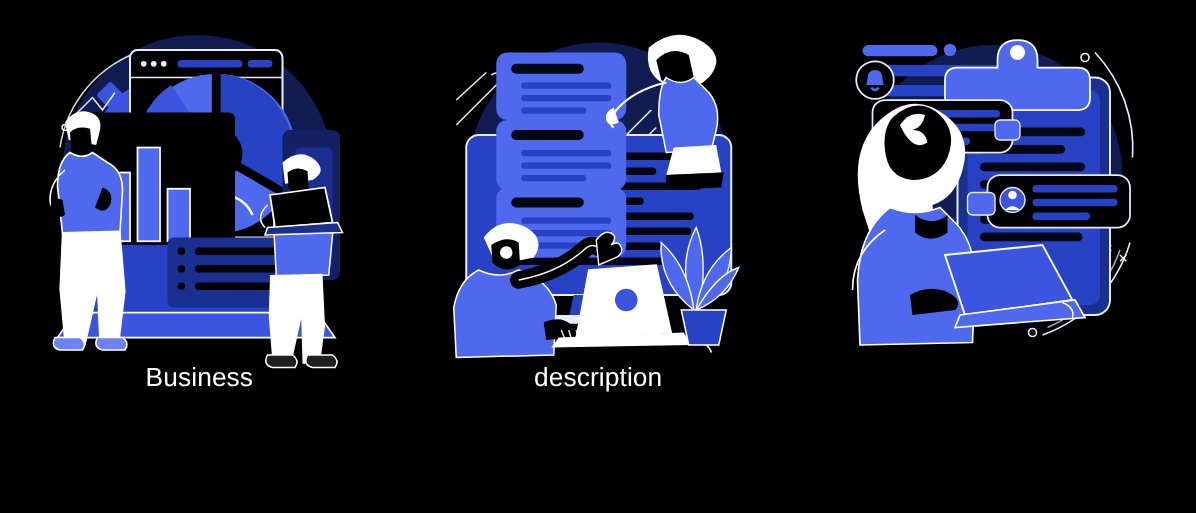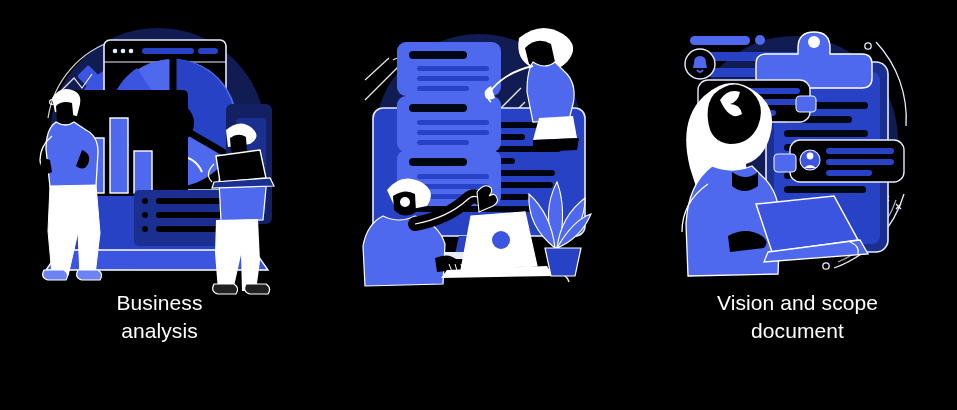--- a/index.html
+++ b/index.html
@@ -160,21 +160,20 @@
           </g>
           <path d="M184 146 q-10 10 -2 18" fill="none" stroke="#ffffff" stroke-width="1.2"></path>
           <path d="M186 202 l42 -1 l2 42 l-4 30 l-14 0 l-1 -36 l-8 36 l-15 0 l-3 -38 Z" fill="#ffffff"></path>
           <path d="M184 266 q-4 8 4 10 l18 0 q4 -6 -2 -10 Z" fill="#202020" stroke="#ffffff" stroke-width="1.2"></path>
           <path d="M216 266 q-4 8 4 10 l18 0 q4 -6 -2 -10 Z" fill="#202020" stroke="#ffffff" stroke-width="1.2"></path>
         </g>
       </svg>
     </div>
     <div class="caption">
       <div>Business</div>
-      <div>analysis</div>
     </div>
   </div>
 
   <div class="panel">
     <div class="art">
       <svg viewBox="0 0 260 265" width="260" height="265" xmlns="http://www.w3.org/2000/svg">
 
         <g>
           <ellipse cx="130" cy="118" rx="104" ry="102" fill="#101c52"></ellipse>
         </g>
@@ -271,20 +270,21 @@
             <path d="M206 230 q-14 -36 2 -66 q10 26 2 66 Z"></path>
             <path d="M206 230 q-28 -22 -26 -54 q22 20 26 54 Z"></path>
             <path d="M208 230 q28 -18 28 -50 q-24 18 -28 50 Z"></path>
             <path d="M208 230 q16 -28 34 -34 q-10 24 -34 34 Z"></path>
           </g>
           <path d="M196 230 L232 230 L226 258 L202 258 Z" fill="#2742c4" stroke="#ffffff" stroke-width="1.2"></path>
         </g>
       </svg>
     </div>
     <div class="caption">
+      <div>description</div>
     </div>
   </div>
 
   <div class="panel">
     <div class="art">
       <svg viewBox="0 0 260 265" width="260" height="265" xmlns="http://www.w3.org/2000/svg">
 
         <ellipse cx="126" cy="122" rx="104" ry="104" fill="#101c52"></ellipse>
 
         <g fill="none" stroke="#e8ecff" stroke-width="1.3">
@@ -365,19 +365,15 @@
           <path d="M64 154 q14 10 26 0 l0 14 q-14 10 -26 0 Z" fill="#000000"></path>
           <path d="M40 166 q-26 18 -26 48" fill="none" stroke="#ffffff" stroke-width="1.3"></path>
           <path d="M60 218 q18 -10 34 0 q8 6 2 12 l-34 4 Z" fill="#000000"></path>
 
           <path d="M88 186 L166 178 L190 222 L104 234 Z" fill="#3b55e0" stroke="#ffffff" stroke-width="1.5"></path>
           <path d="M100 234 L192 222 L200 236 L96 244 Z" fill="#4f69ee" stroke="#ffffff" stroke-width="1.3"></path>
           <path d="M182 224 q10 4 8 12" fill="none" stroke="#ffffff" stroke-width="1.2"></path>
         </g>
       </svg>
     </div>
-    <div class="caption">
-      <div>Vision and scope</div>
-      <div>document</div>
-    </div>
   </div>
 
 </div>
 
 </body></html>

